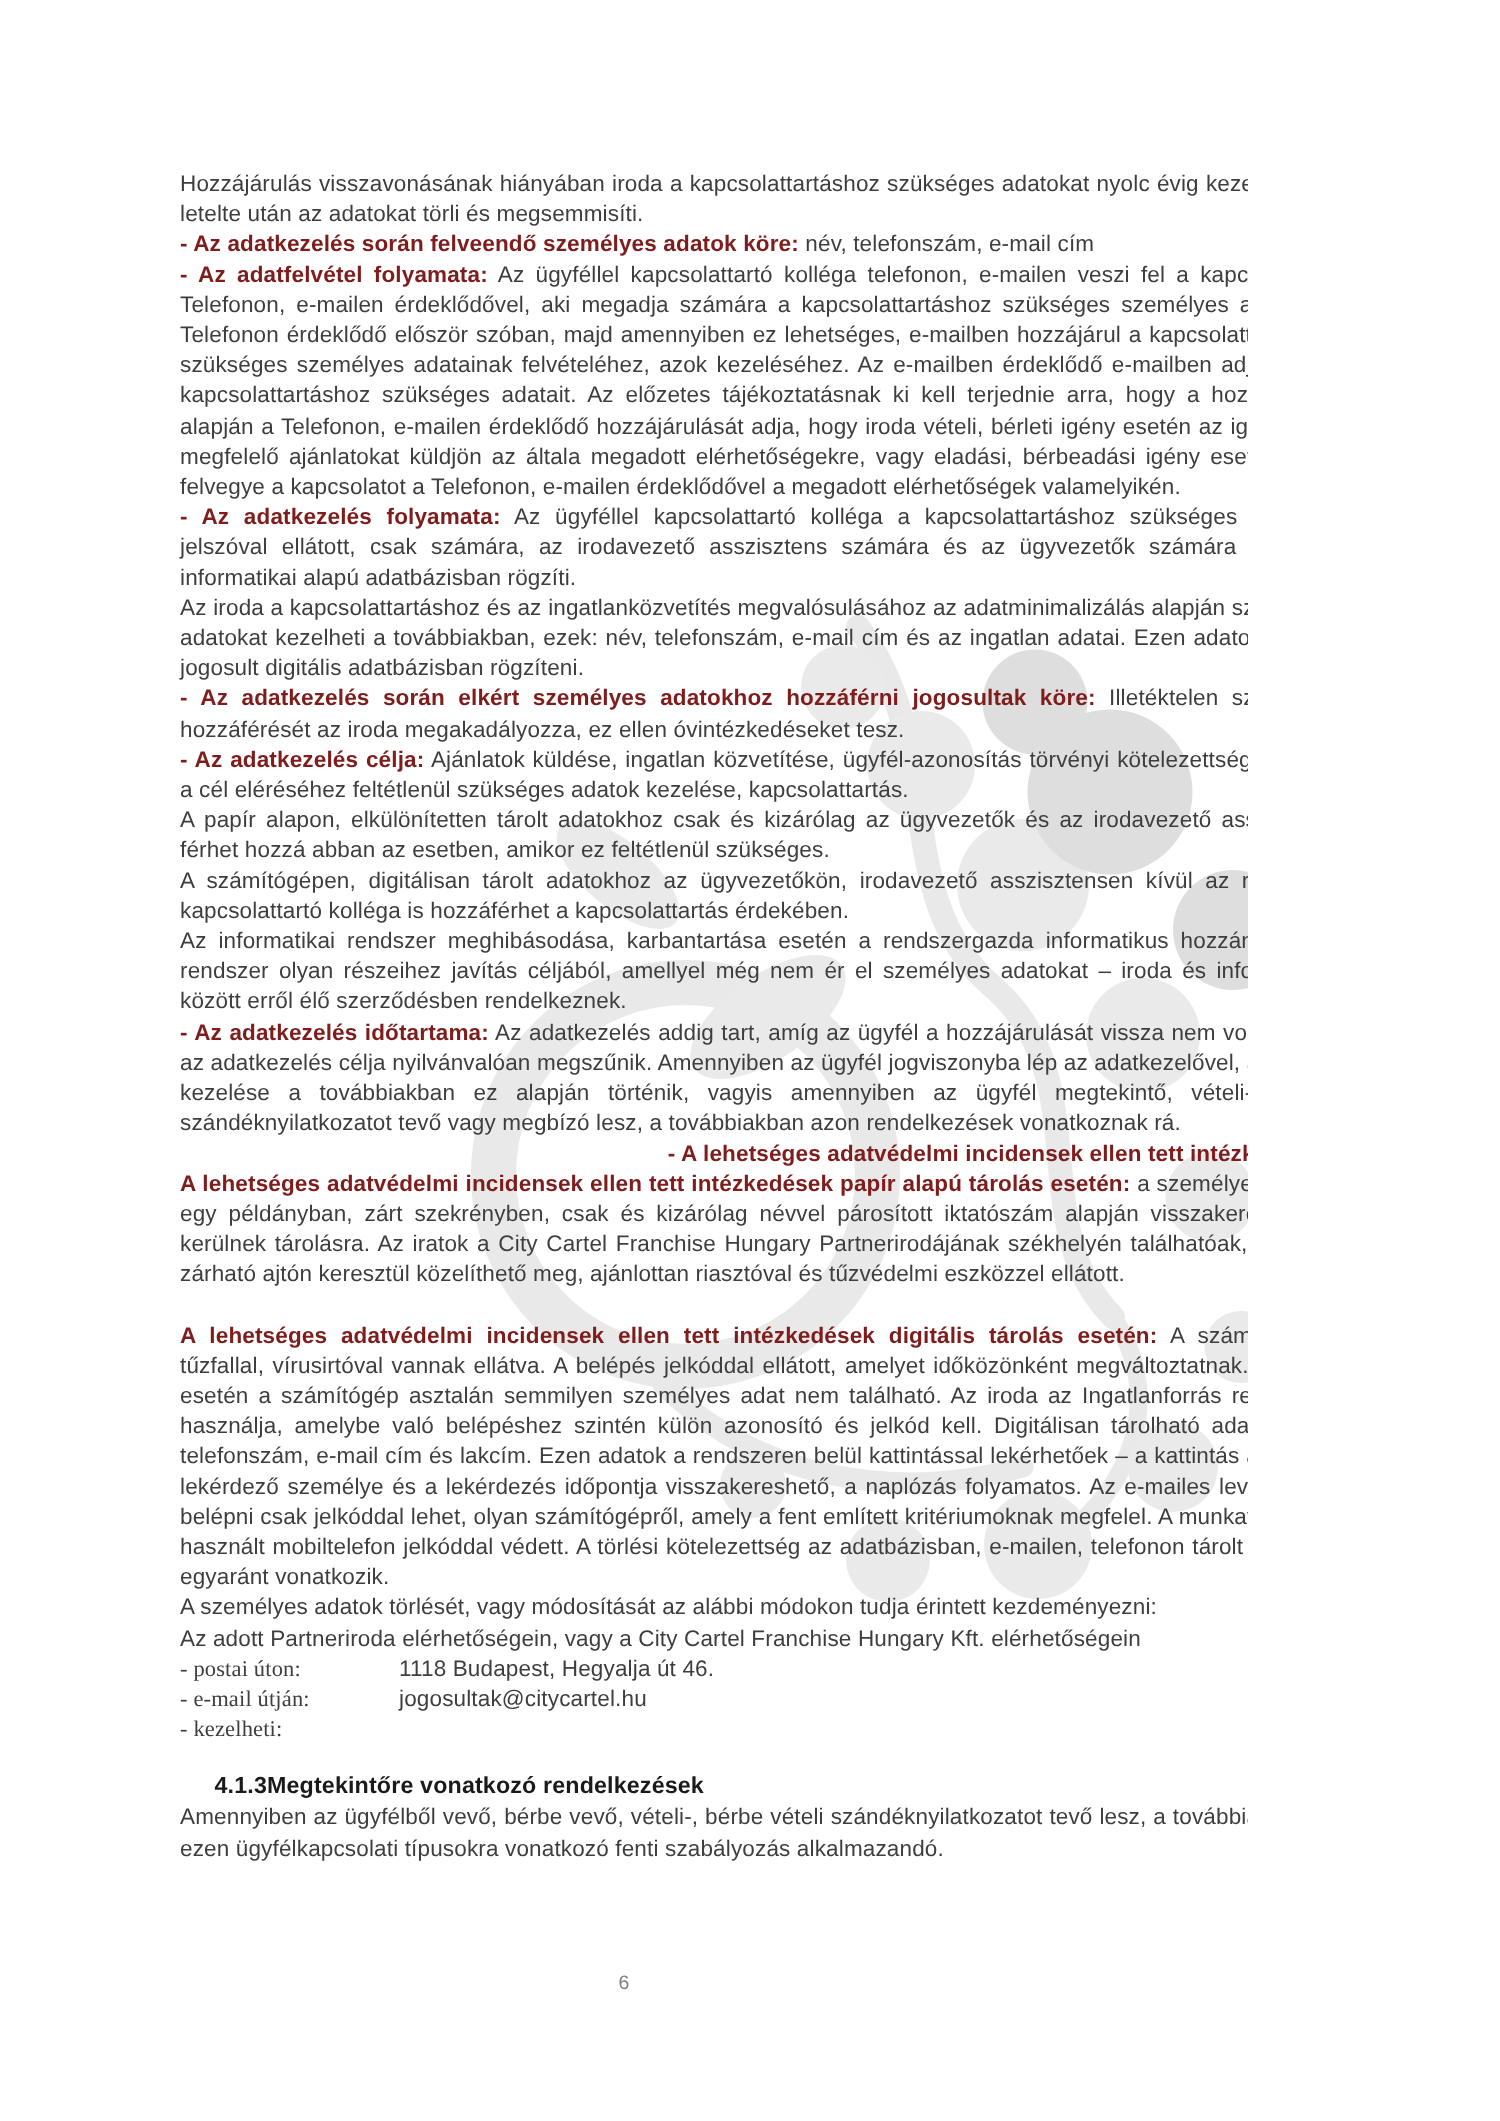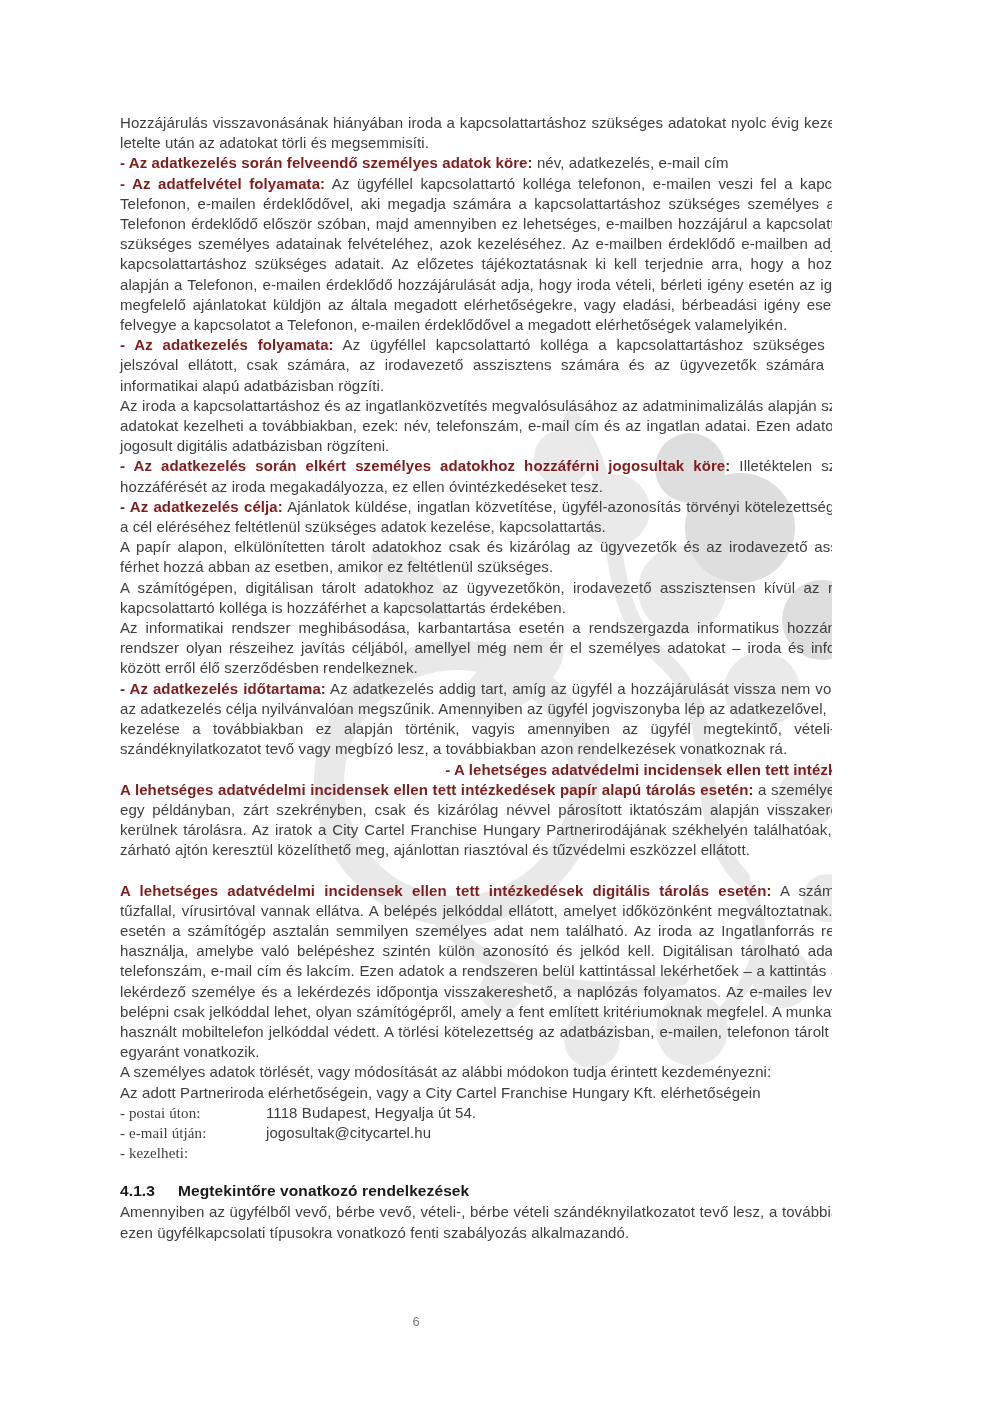--- a/index.html
+++ b/index.html
@@ -57,20 +57,21 @@
   .heading{
     margin-top:17px;
     font-weight:700;
     color:#1a1a1a;
     font-size:15.5px;
     line-height:22px;
   }
   .heading-num{
     display:inline-block;
     width:58px;
+    text-align:right;
   }
   .page-number{
     position:absolute;
     left:0;
     right:0;
     top:1314px;
     text-align:center;
     z-index:1;
     color:#7f7f7f;
     font-size:13px;
@@ -110,39 +111,39 @@
     <g fill="#dedede">
       <circle cx="478" cy="150" r="55"></circle>
       <circle cx="560" cy="242" r="40"></circle>
       <circle cx="600" cy="332" r="30"></circle>
       <circle cx="428" cy="90" r="35"></circle>
     </g>
   </svg>
 
   <div class="content" id="doc-body">
       <p class="para"><span>Hozzájárulás visszavonásának hiányában iroda a kapcsolattartáshoz szükséges adatokat nyolc évig kezeli, ez idő letelte után az adatokat törli és megsemmisíti.</span></p>
-      <p class="para"><strong>- Az adatkezelés során felveendő személyes adatok köre:</strong><span> név, adatkezelés, e-mail cím</span></p>
+      <p class="para"><strong>- Az adatkezelés során felveendő személyes adatok köre:</strong><span> név, telefonszám, e-mail cím</span></p>
       <p class="para"><strong>- Az adatfelvétel folyamata:</strong><span> Az ügyféllel kapcsolattartó kolléga telefonon, e-mailen veszi fel a kapcsolatot a Telefonon, e-mailen érdeklődővel, aki megadja számára a kapcsolattartáshoz szükséges személyes adatait. A Telefonon érdeklődő először szóban, majd amennyiben ez lehetséges, e-mailben hozzájárul a kapcsolattartáshoz szükséges személyes adatainak felvételéhez, azok kezeléséhez. Az e-mailben érdeklődő e-mailben adja meg a kapcsolattartáshoz szükséges adatait. Az előzetes tájékoztatásnak ki kell terjednie arra, hogy a hozzájárulás alapján a Telefonon, e-mailen érdeklődő hozzájárulását adja, hogy iroda vételi, bérleti igény esetén az igényeinek megfelelő ajánlatokat küldjön az általa megadott elérhetőségekre, vagy eladási, bérbeadási igény esetén iroda felvegye a kapcsolatot a Telefonon, e-mailen érdeklődővel a megadott elérhetőségek valamelyikén.</span></p>
       <p class="para"><strong>- Az adatkezelés folyamata:</strong><span> Az ügyféllel kapcsolattartó kolléga a kapcsolattartáshoz szükséges adatokat jelszóval ellátott, csak számára, az irodavezető asszisztens számára és az ügyvezetők számára elérhető, informatikai alapú adatbázisban rögzíti.</span></p>
       <p class="para"><span>Az iroda a kapcsolattartáshoz és az ingatlanközvetítés megvalósulásához az adatminimalizálás alapján szükséges adatokat kezelheti a továbbiakban, ezek: név, telefonszám, e-mail cím és az ingatlan adatai. Ezen adatokat iroda jogosult digitális adatbázisban rögzíteni.</span></p>
       <p class="para"><strong>- Az adatkezelés során elkért személyes adatokhoz hozzáférni jogosultak köre:</strong><span> Illetéktelen személyek hozzáférését az iroda megakadályozza, ez ellen óvintézkedéseket tesz.</span></p>
       <p class="para"><strong>- Az adatkezelés célja:</strong><span> Ajánlatok küldése, ingatlan közvetítése, ügyfél-azonosítás törvényi kötelezettség alapján, a cél eléréséhez feltétlenül szükséges adatok kezelése, kapcsolattartás.</span></p>
       <p class="para"><span>A papír alapon, elkülönítetten tárolt adatokhoz csak és kizárólag az ügyvezetők és az irodavezető asszisztens férhet hozzá abban az esetben, amikor ez feltétlenül szükséges.</span></p>
       <p class="para"><span>A számítógépen, digitálisan tárolt adatokhoz az ügyvezetőkön, irodavezető asszisztensen kívül az részeihez kapcsolattartó kolléga is hozzáférhet a kapcsolattartás érdekében.</span></p>
       <p class="para"><span>Az informatikai rendszer meghibásodása, karbantartása esetén a rendszergazda informatikus hozzányúlhat a rendszer olyan részeihez javítás céljából, amellyel még nem ér el személyes adatokat – iroda és informatikus között erről élő szerződésben rendelkeznek.</span></p>
       <p class="para"><strong>- Az adatkezelés időtartama:</strong><span> Az adatkezelés addig tart, amíg az ügyfél a hozzájárulását vissza nem vonja, vagy az adatkezelés célja nyilvánvalóan megszűnik. Amennyiben az ügyfél jogviszonyba lép az adatkezelővel, az adatai kezelése a továbbiakban ez alapján történik, vagyis amennyiben az ügyfél megtekintő, vételi-, bérleti szándéknyilatkozatot tevő vagy megbízó lesz, a továbbiakban azon rendelkezések vonatkoznak rá.</span></p>
       <p class="para bold-line"><strong>- A lehetséges adatvédelmi incidensek ellen tett intézkedések:</strong></p>
       <p class="para"><strong>A lehetséges adatvédelmi incidensek ellen tett intézkedések papír alapú tárolás esetén:</strong><span> a személyes adatok egy példányban, zárt szekrényben, csak és kizárólag névvel párosított iktatószám alapján visszakereshetően kerülnek tárolásra. Az iratok a City Cartel Franchise Hungary Partnerirodájának székhelyén találhatóak, az iroda zárható ajtón keresztül közelíthető meg, ajánlottan riasztóval és tűzvédelmi eszközzel ellátott.</span></p>
       <div class="spacer" style="height: 20px;"></div>
       <p class="para"><strong>A lehetséges adatvédelmi incidensek ellen tett intézkedések digitális tárolás esetén:</strong><span> A számítógépek tűzfallal, vírusirtóval vannak ellátva. A belépés jelkóddal ellátott, amelyet időközönként megváltoztatnak. Belépés esetén a számítógép asztalán semmilyen személyes adat nem található. Az iroda az Ingatlanforrás rendszerét használja, amelybe való belépéshez szintén külön azonosító és jelkód kell. Digitálisan tárolható adatok: név, telefonszám, e-mail cím és lakcím. Ezen adatok a rendszeren belül kattintással lekérhetőek – a kattintás alapján a lekérdező személye és a lekérdezés időpontja visszakereshető, a naplózás folyamatos. Az e-mailes levelezésbe belépni csak jelkóddal lehet, olyan számítógépről, amely a fent említett kritériumoknak megfelel. A munkavégzésre használt mobiltelefon jelkóddal védett. A törlési kötelezettség az adatbázisban, e-mailen, telefonon tárolt adatokra egyaránt vonatkozik.</span></p>
       <p class="para"><span>A személyes adatok törlését, vagy módosítását az alábbi módokon tudja érintett kezdeményezni:</span></p>
       <p class="para"><span>Az adott Partneriroda elérhetőségein, vagy a City Cartel Franchise Hungary Kft. elérhetőségein</span></p>
       <div class="contact-row">
         <span class="contact-label">- postai úton:</span>
-        <span class="contact-value">1118 Budapest, Hegyalja út 54.</span>
+        <span class="contact-value">1118 Budapest, Hegyalja út 46.</span>
       </div>
       <div class="contact-row">
         <span class="contact-label">- e-mail útján:</span>
         <span class="contact-value">jogosultak@citycartel.hu</span>
       </div>
       <div class="contact-row">
         <span class="contact-label">- kezelheti:</span>
       </div>
       <div class="heading"><span class="heading-num">4.1.3</span><span class="heading-title">Megtekintőre vonatkozó rendelkezések</span></div>
       <p class="para"><span>Amennyiben az ügyfélből vevő, bérbe vevő, vételi-, bérbe vételi szándéknyilatkozatot tevő lesz, a továbbiakban az ezen ügyfélkapcsolati típusokra vonatkozó fenti szabályozás alkalmazandó.</span></p>

